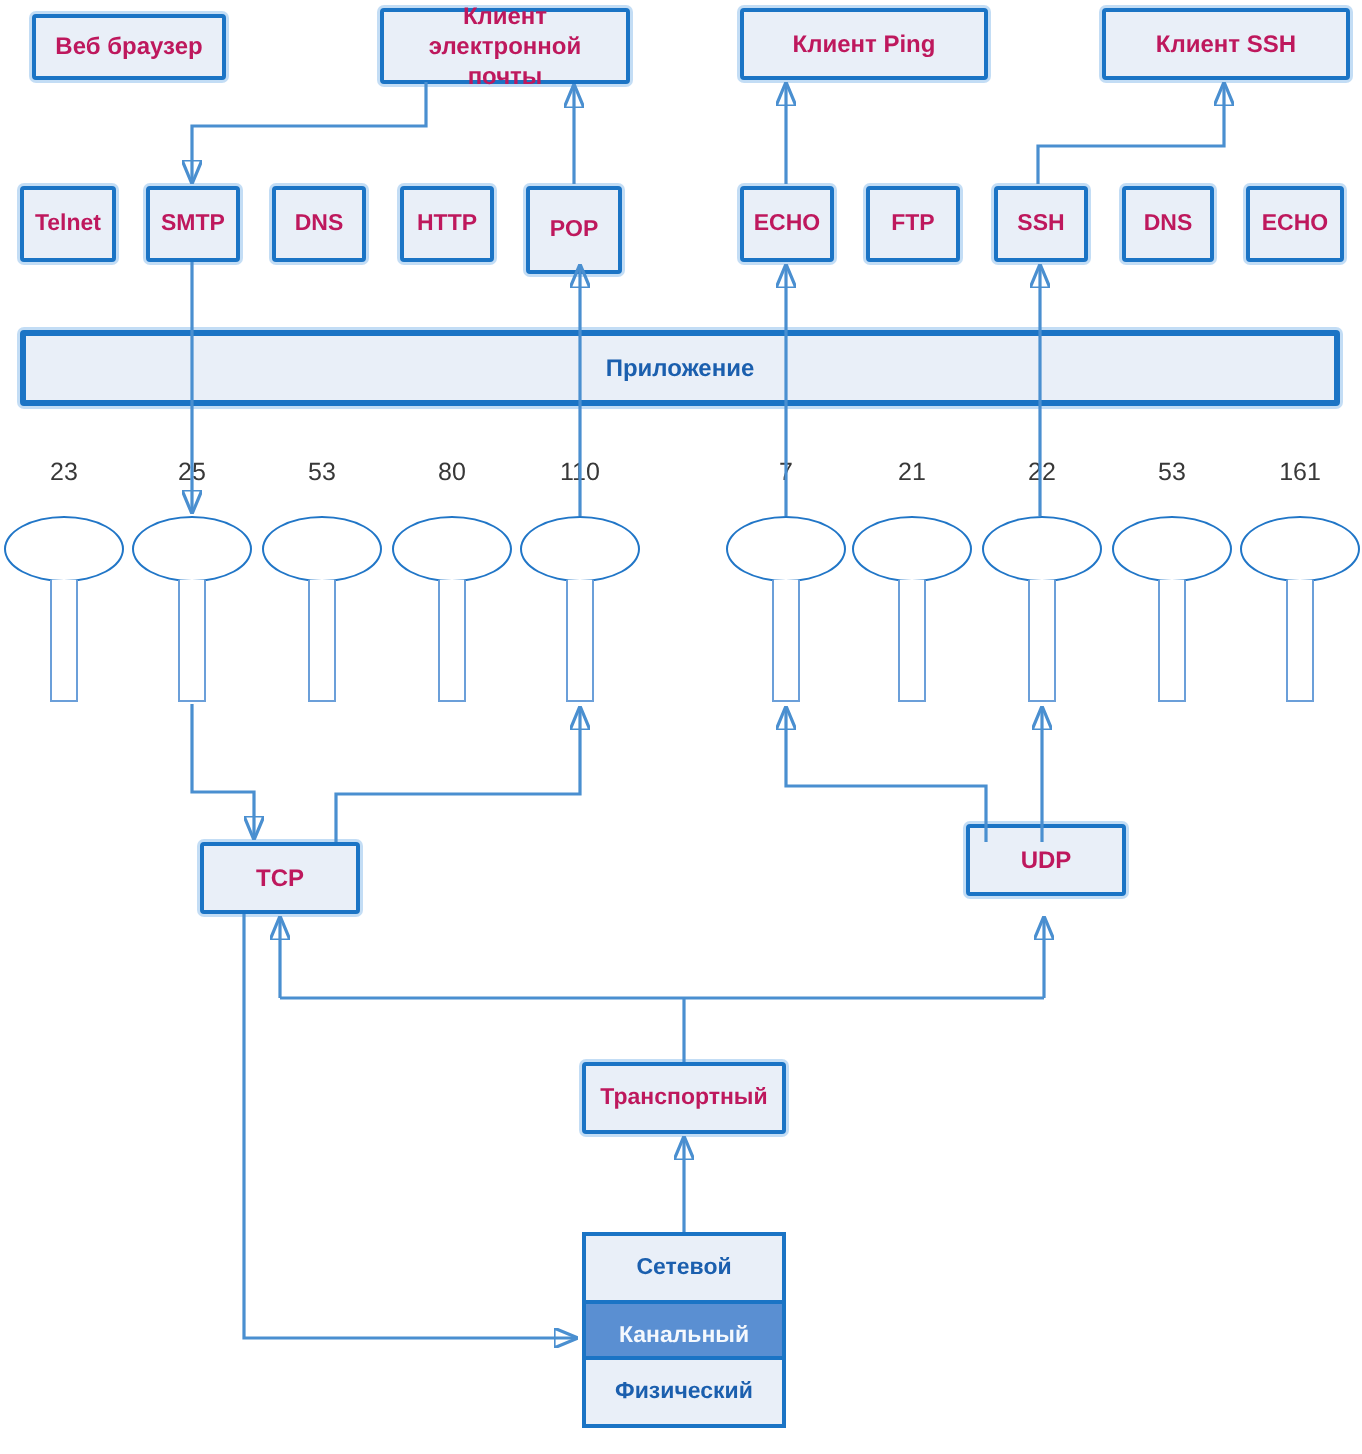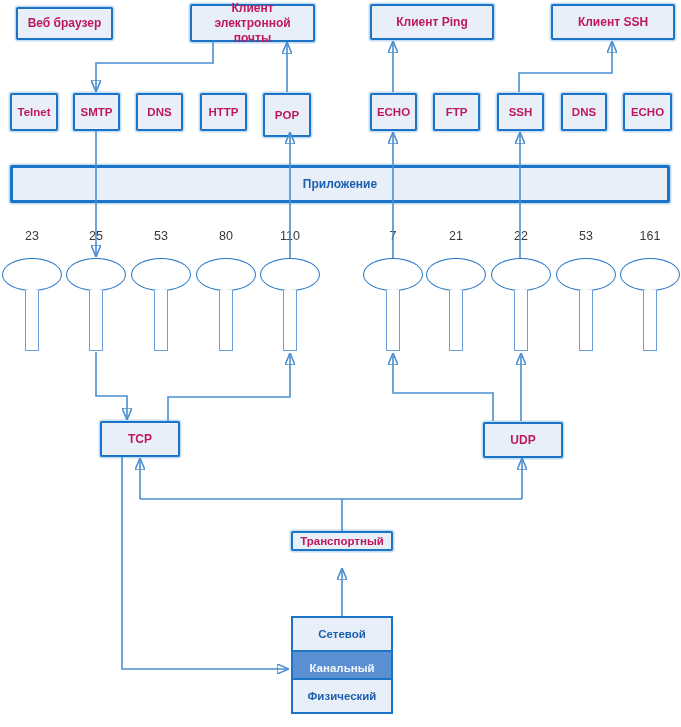--- a/index.html
+++ b/index.html
@@ -153,23 +153,23 @@
   <div class="socket-stem" style="left:154px;"></div>
   <div class="socket-stem" style="left:219px;"></div>
   <div class="socket-stem" style="left:283px;"></div>
   <div class="socket-stem" style="left:386px;"></div>
   <div class="socket-stem" style="left:449px;"></div>
   <div class="socket-stem" style="left:514px;"></div>
   <div class="socket-stem" style="left:579px;"></div>
   <div class="socket-stem" style="left:643px;"></div>
 
   <div class="box small-node" style="left:100px; top:421px;">TCP</div>
-  <div class="box small-node" style="left:483px; top:422px;">UDP</div>
+  <div class="box small-node" style="left:483px; top:412px;">UDP</div>
 
-  <div class="box" style="left:291px; top:531px; width:102px; height:20px; font-size:11.5px;text-align:center;">Транспортный</div>
+  <div class="box" style="left:291px; top:531px; width:102px; height:36px; font-size:11.5px;text-align:center;">Транспортный</div>
 
   <div class="stack-row" style="top:616px;">Сетевой</div>
   <div class="stack-row highlight" style="top:649.5px;">Канальный</div>
   <div class="stack-row" style="top:678px;">Физический</div>
 
   <svg id="connectors" viewBox="0 0 681 727">
     <defs>
       <marker id="arrow" viewBox="0 0 12 10" refX="11" refY="5" markerWidth="12" markerHeight="10" orient="auto" markerUnits="userSpaceOnUse">
         <path d="M0 0 L12 5 L0 10 Z" fill="#0e63b0" stroke="none"></path>
       </marker>

